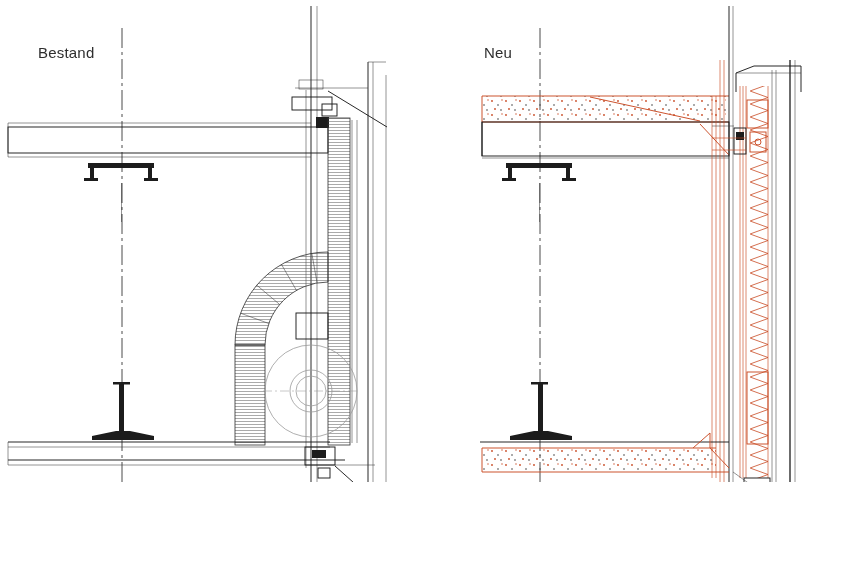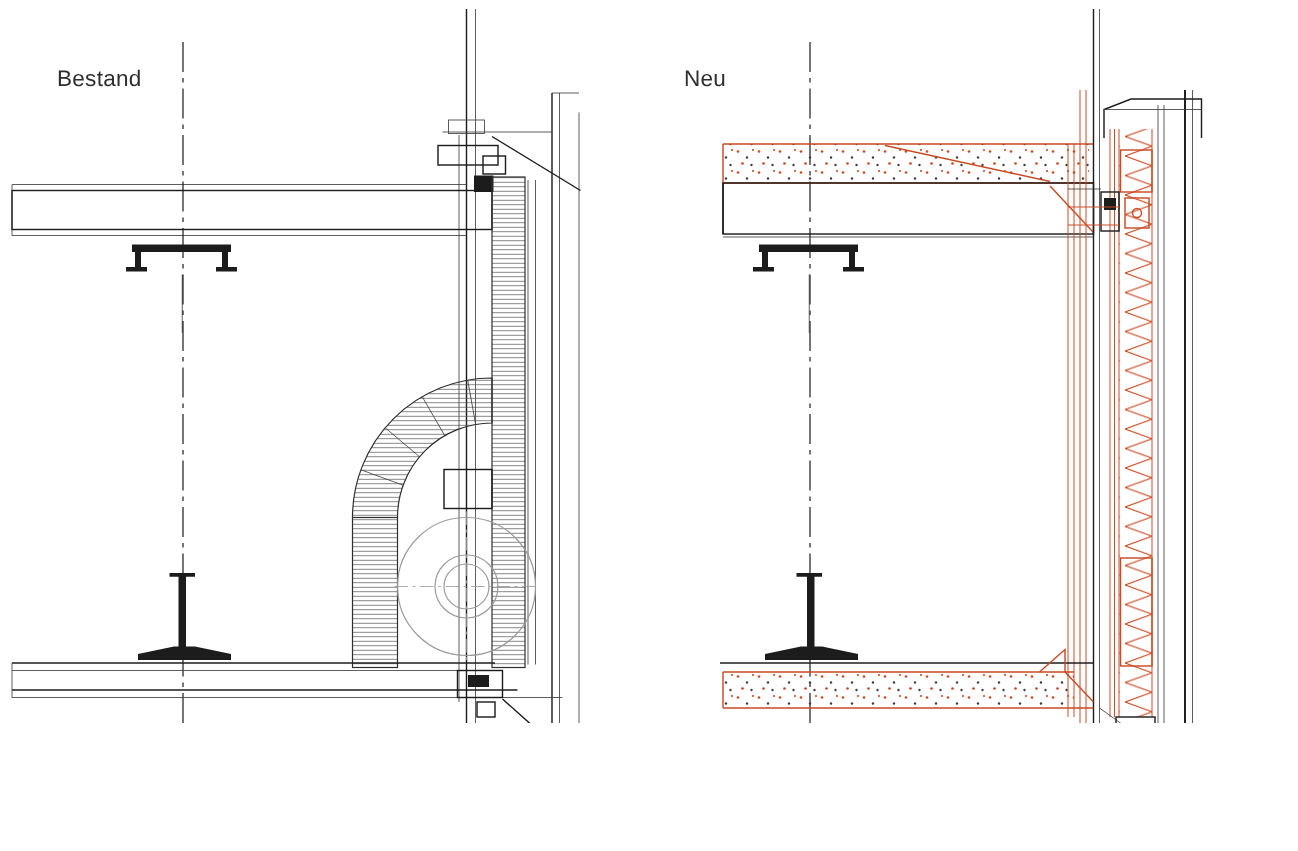--- a/index.html
+++ b/index.html
@@ -5,21 +5,21 @@
   html,body{margin:0;padding:0;background:#fff;}
   .canvas{
     position:relative;width:865px;height:482px;background:#fff;
     font-family:"Liberation Sans",sans-serif;overflow:hidden;
   }
   .panel-label{
     position:absolute;top:44px;font-size:15px;color:var(--text,#2e2e2e);
     letter-spacing:.2px;
   }
   #label-bestand{left:38px;}
-  #label-neu{left:456px;}
+  #label-neu{left:484px;}
   svg{position:absolute;left:0;top:0;}
 
   
   .k{stroke:var(--line,#1c1c1c);stroke-width:.95;fill:none;}
   .k2{stroke:var(--line,#1c1c1c);stroke-width:1.3;fill:none;}
   .t{stroke:#3a3a3a;stroke-width:.55;fill:none;}
   .fillb{fill:var(--line,#1c1c1c);stroke:none;}
   .red{stroke:var(--accent,#c94a23);stroke-width:.95;fill:none;}
   .redt{stroke:var(--accent,#c94a23);stroke-width:.65;fill:none;}
   .gray{stroke:var(--fanline,#9b9b9b);stroke-width:.8;fill:none;}

